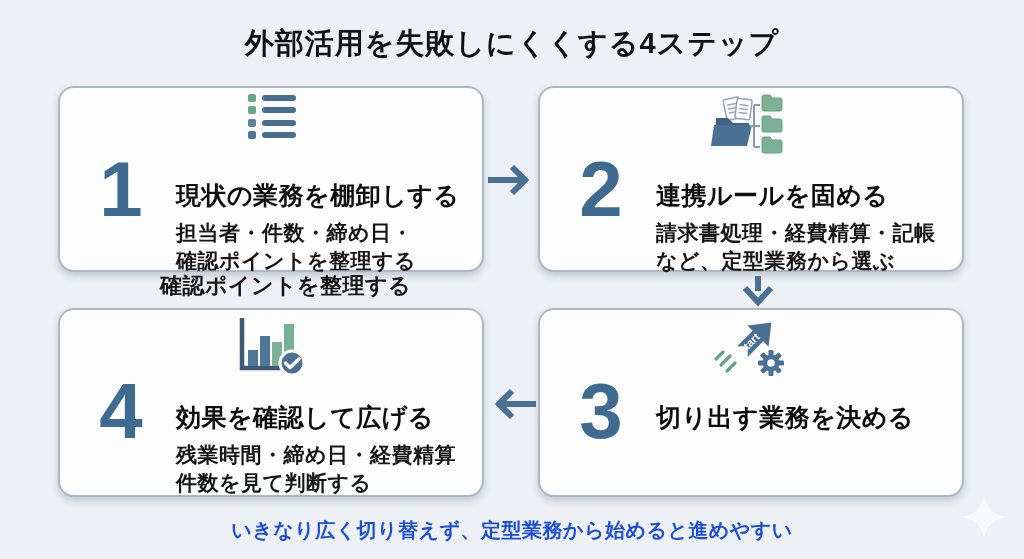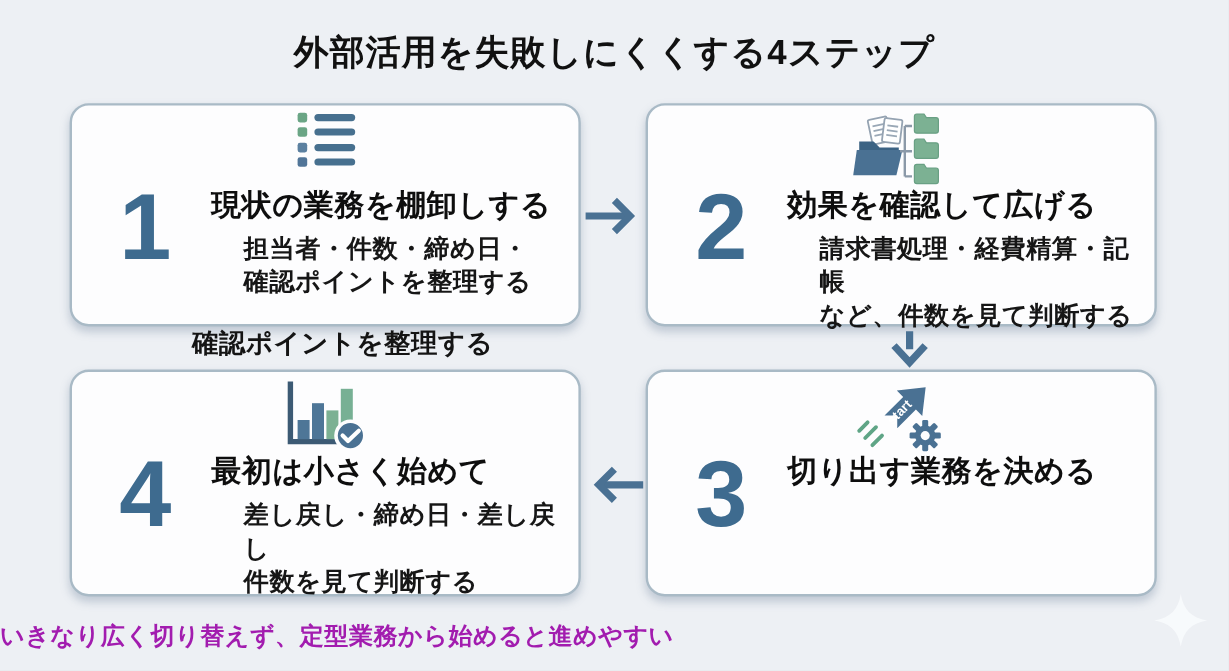--- a/index.html
+++ b/index.html
@@ -59,46 +59,46 @@
     color: #3e6b8f;
   }
   .step-text { padding-top: 2px; padding-left: 12px; }
   .step-title {
     font-size: 25px;
     font-weight: 800;
     letter-spacing: 0.5px;
     color: #0e0e0e;
     margin-bottom: 7px;
     white-space: nowrap;
+    margin-top: 25px;
   }
   .step-desc {
     font-size: 21px;
     font-weight: 600;
     letter-spacing: 0.5px;
     line-height: 28px;
     color: #161616;
     white-space: pre-line;
-    margin-left: 27px;
   }
   .overflow-text {
     position: absolute;
     left: 160px; top: 271px;
     font-size: 22px;
     font-weight: 600;
     letter-spacing: 0.5px;
     color: #141414;
   }
   .footer-note {
     position: absolute;
     top: 517px; left: 0; right: 0;
-    text-align: left;
+    text-align: center;
     font-size: 20px;
     font-weight: 600;
     letter-spacing: 0.5px;
-    color: #a21caf;
+    color: #1d4ed8;
   }
   .arrow { position: absolute; }
   .arrow-right { left: 486px; top: 160px; }
   .arrow-down  { left: 738px; top: 274px; }
   .arrow-left  { left: 486px; top: 384px; }
   .sparkle { position: absolute; left: 961px; top: 494px; }
 </style>
 </head>
 <body>
 
@@ -154,23 +154,23 @@
         <g fill="#7cb193" stroke="#69a084" stroke-width="1">
           <path transform="translate(52 1)" d="M0 3 q0 -2 2 -2 h6 l2 3 h8 q2 0 2 2 v9 q0 2 -2 2 H2 q-2 0 -2 -2 Z"></path>
           <path transform="translate(52 22)" d="M0 3 q0 -2 2 -2 h6 l2 3 h8 q2 0 2 2 v9 q0 2 -2 2 H2 q-2 0 -2 -2 Z"></path>
           <path transform="translate(52 43)" d="M0 3 q0 -2 2 -2 h6 l2 3 h8 q2 0 2 2 v9 q0 2 -2 2 H2 q-2 0 -2 -2 Z"></path>
         </g>
       </svg>
     </div>
     <div class="card-row">
       <div class="step-num">2</div>
       <div class="step-text">
-        <div class="step-title">効果を確認して広げる</div>
+        <div class="step-title">連携ルールを固める</div>
         <div class="step-desc">請求書処理・経費精算・記帳
-など、件数を見て判断する</div>
+など、定型業務から選ぶ</div>
       </div>
     </div>
   </section>
 
   <section class="card c3">
     <div class="card-icon">
       <svg width="80" height="62" viewBox="0 0 80 62">
         <g stroke="#5fa586" stroke-width="3.2" stroke-linecap="round">
           <path d="M10 50 L19 41"></path>
             <path d="M5 44 L12 37"></path>
@@ -206,22 +206,22 @@
         <rect x="27" y="21" width="10" height="30" fill="#4e7697"></rect>
         <rect x="39" y="27" width="10" height="24" fill="#7cb193"></rect>
         <rect x="51" y="9" width="10" height="42" fill="#77b094"></rect>
         <circle cx="59" cy="48" r="12" fill="#4a7193" stroke="#fdfdfe" stroke-width="3"></circle>
         <path d="M52.5 48 l4.5 4.5 L66 44" stroke="#ffffff" stroke-width="3.5" fill="none" stroke-linecap="round" stroke-linejoin="round"></path>
       </svg>
     </div>
     <div class="card-row">
       <div class="step-num">4</div>
       <div class="step-text">
-        <div class="step-title">最初は小さく始めて</div>
-        <div class="step-desc">差し戻し・締め日・差し戻し
+        <div class="step-title">効果を確認して広げる</div>
+        <div class="step-desc">残業時間・締め日・経費精算
 件数を見て判断する</div>
       </div>
     </div>
   </section>
 
   <div class="overflow-text">確認ポイントを整理する</div>
 
   <svg class="arrow arrow-right" width="52" height="40" viewBox="0 0 52 40">
     <path d="M2 20 H38" stroke="#4a7193" stroke-width="6" fill="none"></path>
     <path d="M26 7 L39 20 L26 33" stroke="#4a7193" stroke-width="6" fill="none"></path>

